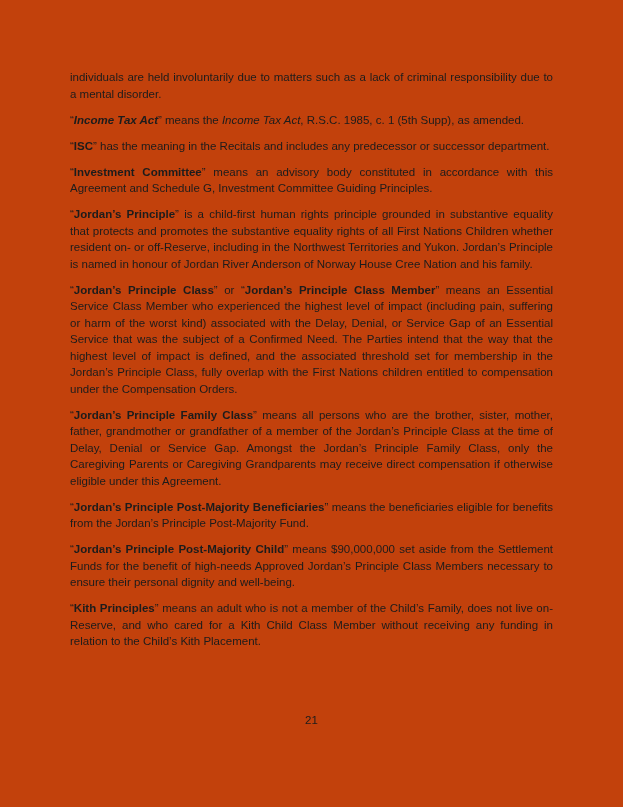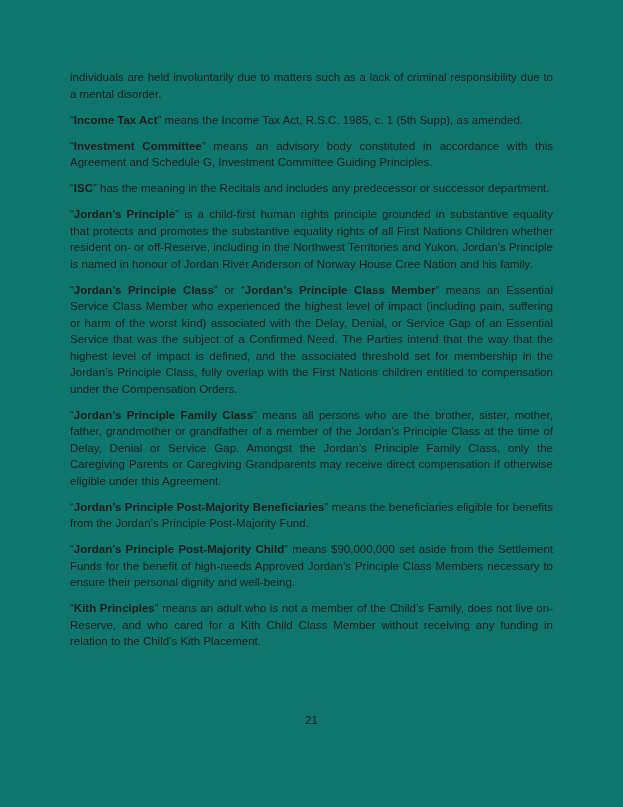--- a/index.html
+++ b/index.html
@@ -4,61 +4,61 @@
 <style>
   html, body {
     margin: 0;
     padding: 0;
     background: #ffffff;
   }
   .page {
     position: relative;
     width: 623px;
     height: 807px;
-    background: #0f766e;
+    background: #c2410c;
     font-family: "Liberation Sans", sans-serif;
     color: #1a1a1a;
     overflow: hidden;
     box-sizing: border-box;
   }
   .content {
     position: absolute;
     top: 69px;
     left: 70px;
     width: 483px;
   }
   .para {
     margin: 0 0 9.5px 0;
     font-size: 11.5px;
     line-height: 16.5px;
     text-align: justify;
     color: #1c1c1c;
   }
   .para span.b { font-weight: bold; }
-  .para span.i { }
+  .para span.i { font-style: italic; }
   .footer {
     position: absolute;
     left: 0;
     top: 712px;
     width: 100%;
     text-align: center;
     font-size: 11.5px;
     line-height: 16px;
     color: #1c1c1c;
   }
 </style>
 </head>
 <body>
 
 <div class="page">
   <div class="content">
       <p class="para"><span>individuals are held involuntarily due to matters such as a lack of criminal responsibility due to a mental disorder.</span></p>
       <p class="para"><span>“</span><span class="b i">Income Tax Act</span><span>” means the </span><span class="i">Income Tax Act</span><span>, R.S.C. 1985, c. 1 (5th Supp), as amended.</span></p>
+      <p class="para"><span>“</span><span class="b">ISC</span><span>” has the meaning in the Recitals and includes any predecessor or successor department.</span></p>
       <p class="para"><span>“</span><span class="b">Investment Committee</span><span>” means an advisory body constituted in accordance with this Agreement and Schedule G, Investment Committee Guiding Principles.</span></p>
-      <p class="para"><span>“</span><span class="b">ISC</span><span>” has the meaning in the Recitals and includes any predecessor or successor department.</span></p>
       <p class="para"><span>“</span><span class="b">Jordan’s Principle</span><span>” is a child-first human rights principle grounded in substantive equality that protects and promotes the substantive equality rights of all First Nations Children whether resident on- or off-Reserve, including in the Northwest Territories and Yukon. Jordan’s Principle is named in honour of Jordan River Anderson of Norway House Cree Nation and his family.</span></p>
       <p class="para"><span>“</span><span class="b">Jordan’s Principle Class</span><span>” or “</span><span class="b">Jordan’s Principle Class Member</span><span>” means an Essential Service Class Member who experienced the highest level of impact (including pain, suffering or harm of the worst kind) associated with the Delay, Denial, or Service Gap of an Essential Service that was the subject of a Confirmed Need. The Parties intend that the way that the highest level of impact is defined, and the associated threshold set for membership in the Jordan’s Principle Class, fully overlap with the First Nations children entitled to compensation under the Compensation Orders.</span></p>
       <p class="para"><span>“</span><span class="b">Jordan’s Principle Family Class</span><span>” means all persons who are the brother, sister, mother, father, grandmother or grandfather of a member of the Jordan’s Principle Class at the time of Delay, Denial or Service Gap. Amongst the Jordan’s Principle Family Class, only the Caregiving Parents or Caregiving Grandparents may receive direct compensation if otherwise eligible under this Agreement.</span></p>
       <p class="para"><span>“</span><span class="b">Jordan’s Principle Post-Majority Beneficiaries</span><span>” means the beneficiaries eligible for benefits from the Jordan’s Principle Post-Majority Fund.</span></p>
       <p class="para"><span>“</span><span class="b">Jordan’s Principle Post-Majority Child</span><span>” means $90,000,000 set aside from the Settlement Funds for the benefit of high-needs Approved Jordan’s Principle Class Members necessary to ensure their personal dignity and well-being.</span></p>
       <p class="para"><span>“</span><span class="b">Kith Principles</span><span>” means an adult who is not a member of the Child’s Family, does not live on-Reserve, and who cared for a Kith Child Class Member without receiving any funding in relation to the Child’s Kith Placement.</span></p>
     </div>
   <div class="footer">
     <span>21</span>
   </div>

